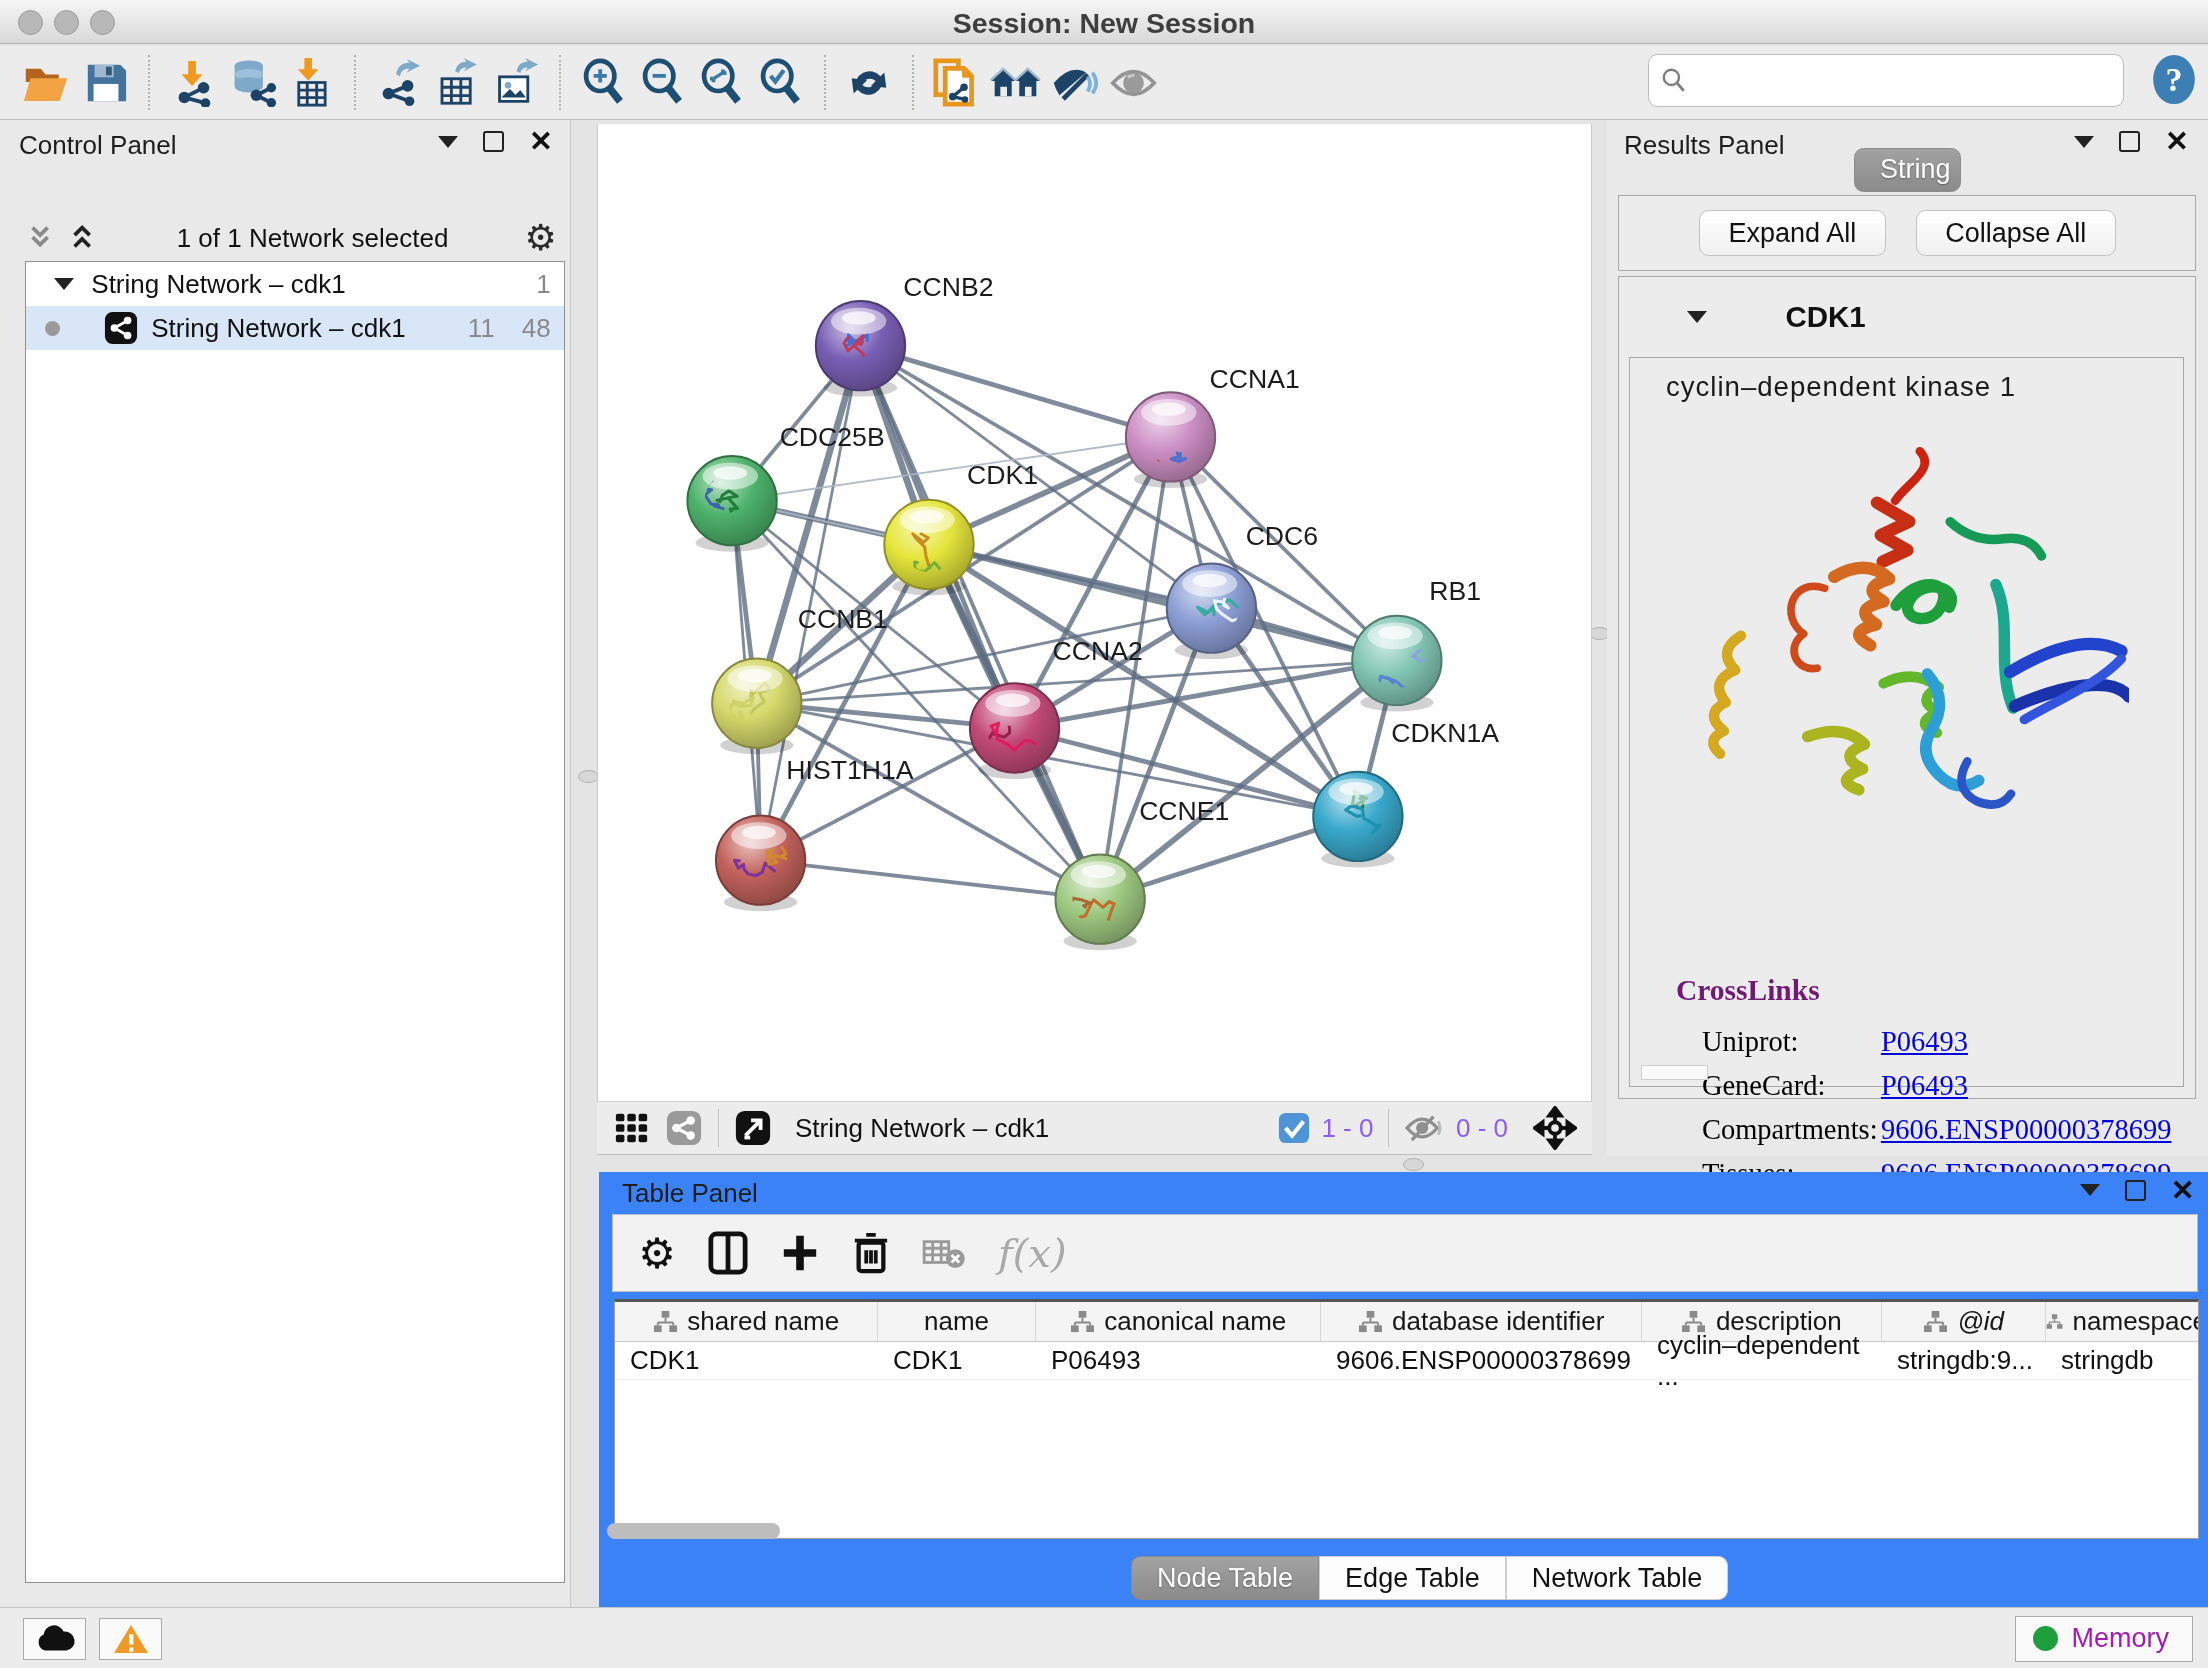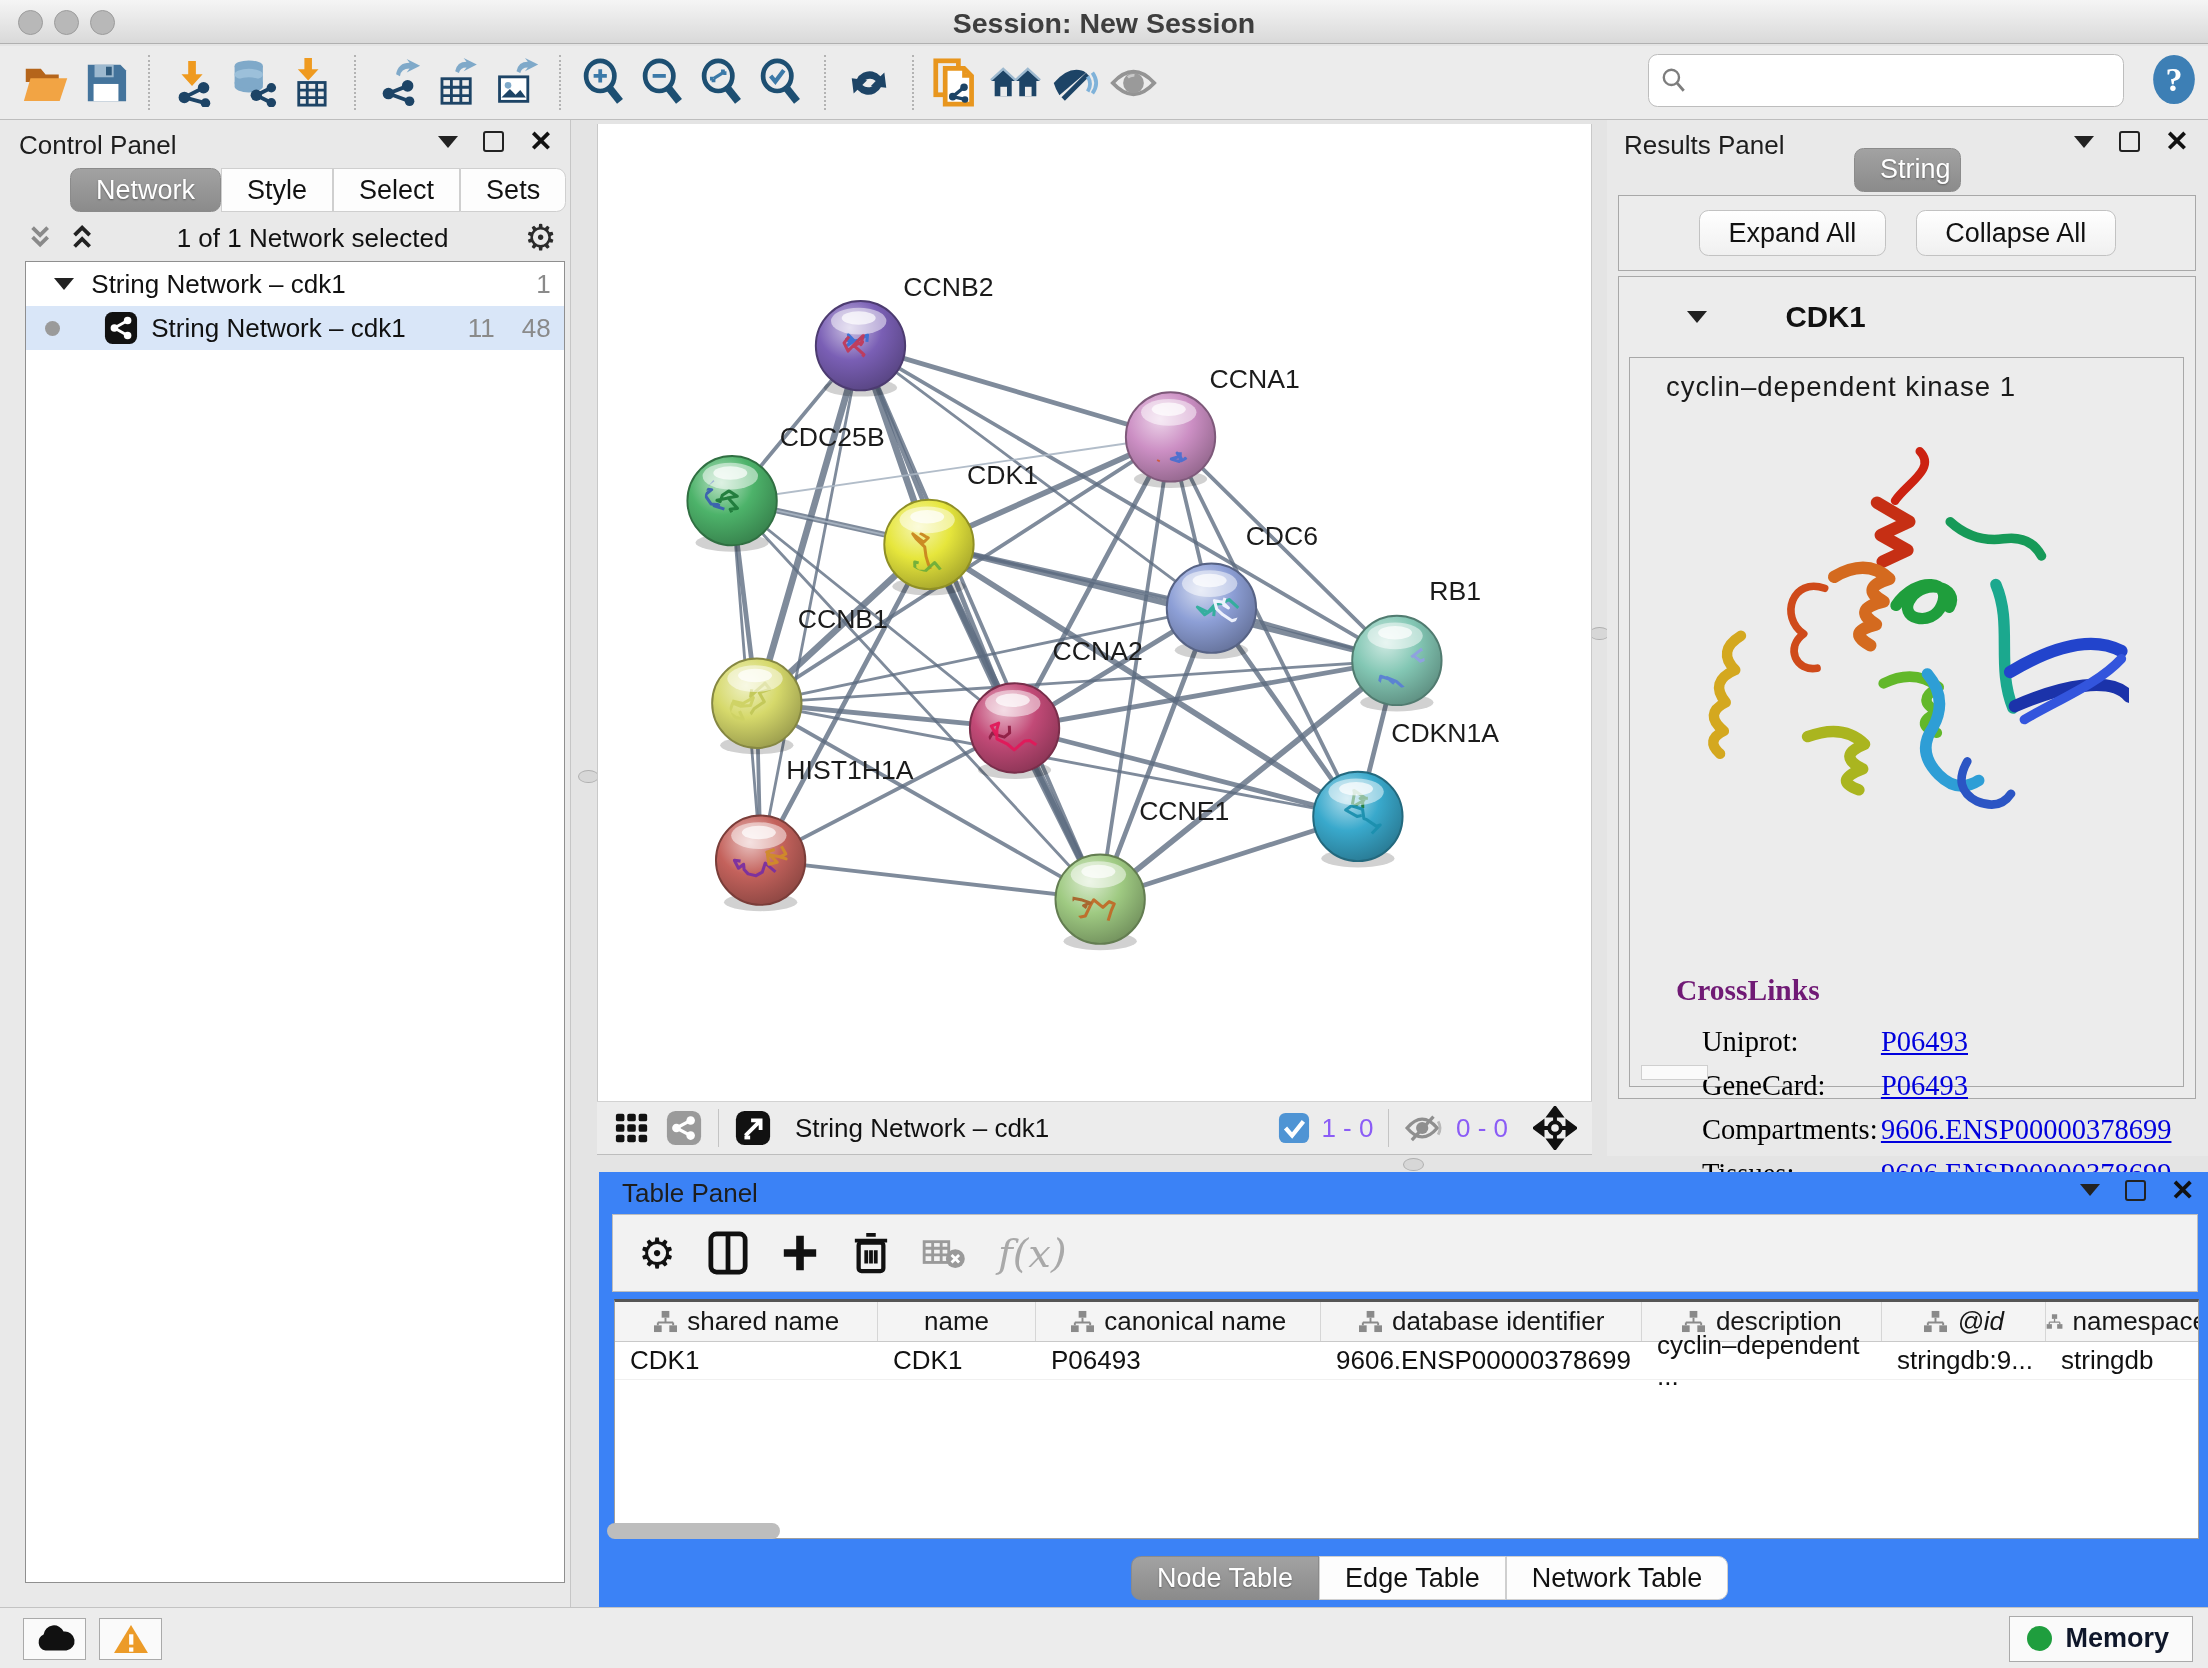--- a/index.html
+++ b/index.html
@@ -94,21 +94,21 @@
   .trow { display:flex; height:38px; border-bottom:1px solid #f0f0f0; }
   .td { font-size:26px; color:#111; padding-left:15px; display:flex; align-items:center; flex-shrink:0; }
   .tp-hthumb { position:absolute; left:7.6px; top:351px; width:173px; height:16px; background:#bdbdbd; border-radius:8.6px; }
   .tp-tabs { position:absolute; left:532px; top:384px; display:flex; }
 
   
   .bottombar { position:absolute; left:0; top:1607px; width:2208px; height:61px; background:#ececec; border-top:1.9px solid #c3c3c3; }
   .sq-btn { position:absolute; top:9.5px; width:63px; height:42px; background:#fafafa; border:1.9px solid #aaa;
     display:flex; align-items:center; justify-content:center; }
   .mem-btn { position:absolute; right:15px; top:7.6px; height:46px; background:#fafafa; border:1.9px solid #aaa;
-    display:flex; align-items:center; gap:13.3px; font-size:27px; color:#0f172a; padding:0 23px 0 17px;font-weight:bold; }
+    display:flex; align-items:center; gap:13.3px; font-size:27px; color:#a21caf; padding:0 23px 0 17px; }
   .mem-dot { width:25px; height:25px; border-radius:50%; }
 
   .arrow-down-small { display:inline-block; width:0; height:0; border-left:10.5px solid transparent;
     border-right:10.5px solid transparent; border-top:12.4px solid #222; }
   .float-sq { display:inline-block; width:21px; height:21px; border:2.9px solid #222; border-radius:2.9px; }
   .close-x { font-size:28.5px; font-weight:bold; color:#111; line-height:21px; }
 </style>
 </head>
 <body>
 
@@ -278,26 +278,20 @@
       <text x="24" y="40" text-anchor="middle" font-size="36" font-weight="bold" fill="#fff" font-family="Liberation Serif, serif">?</text>
     </svg>
 </div>
 
 <div class="control-panel">
   <div class="cp-head panel-title">Control Panel</div>
   <div class="cp-ctrl panel-ctrl">
     <span class="arrow-down-small"></span>
     <span class="float-sq"></span>
     <span class="close-x">✕</span>
-  </div>
-  <div class="cp-tabs">
-    <div class="tabbtn sel">Network</div>
-    <div class="tabbtn">Style</div>
-    <div class="tabbtn">Select</div>
-    <div class="tabbtn">Sets</div>
   </div>
   <div class="cp-status">
     <svg width="34" height="32" viewBox="0 0 36 34">
         <path d="M8 6 l8 8 8-8 M8 16 l8 8 8-8" stroke="#8a8a8a" stroke-width="4" fill="none"></path>
       </svg>
     <svg width="34" height="32" viewBox="0 0 36 34" style="margin-left:7.6px">
         <path d="M8 14 l8-8 8 8 M8 26 l8-8 8 8" stroke="#222" stroke-width="4" fill="none"></path>
       </svg>
     <div class="lbl">1 of 1 Network selected</div>
     <div style="font-size:36px; color:#2b2b2b; margin-right:7.6px">⚙</div>

